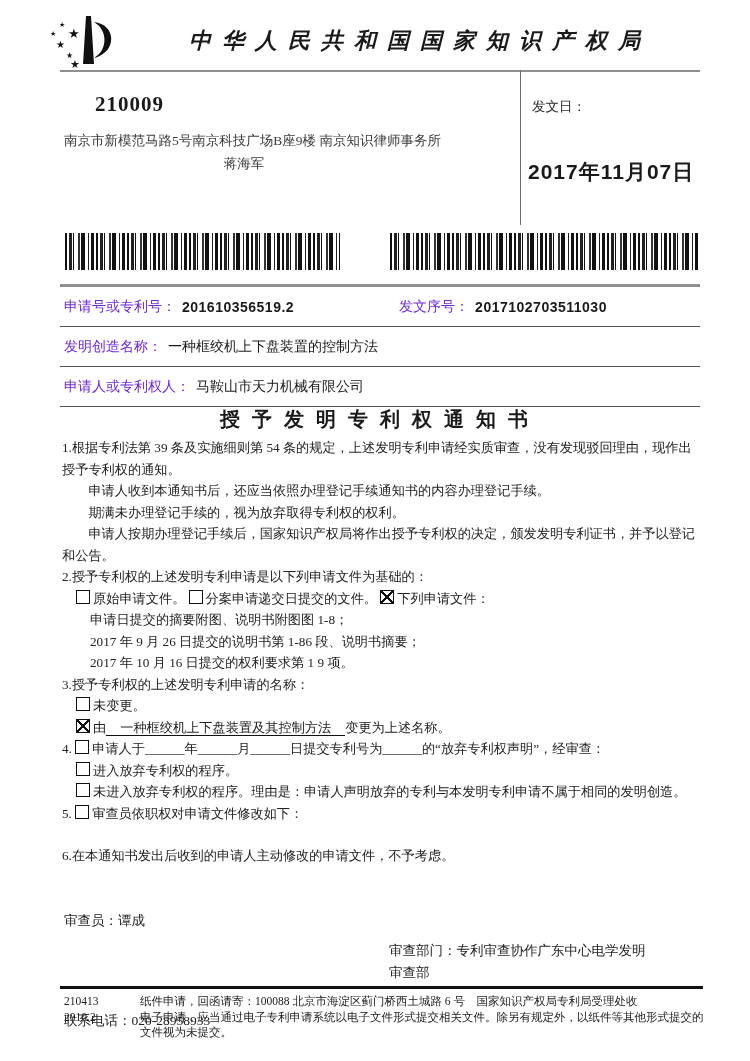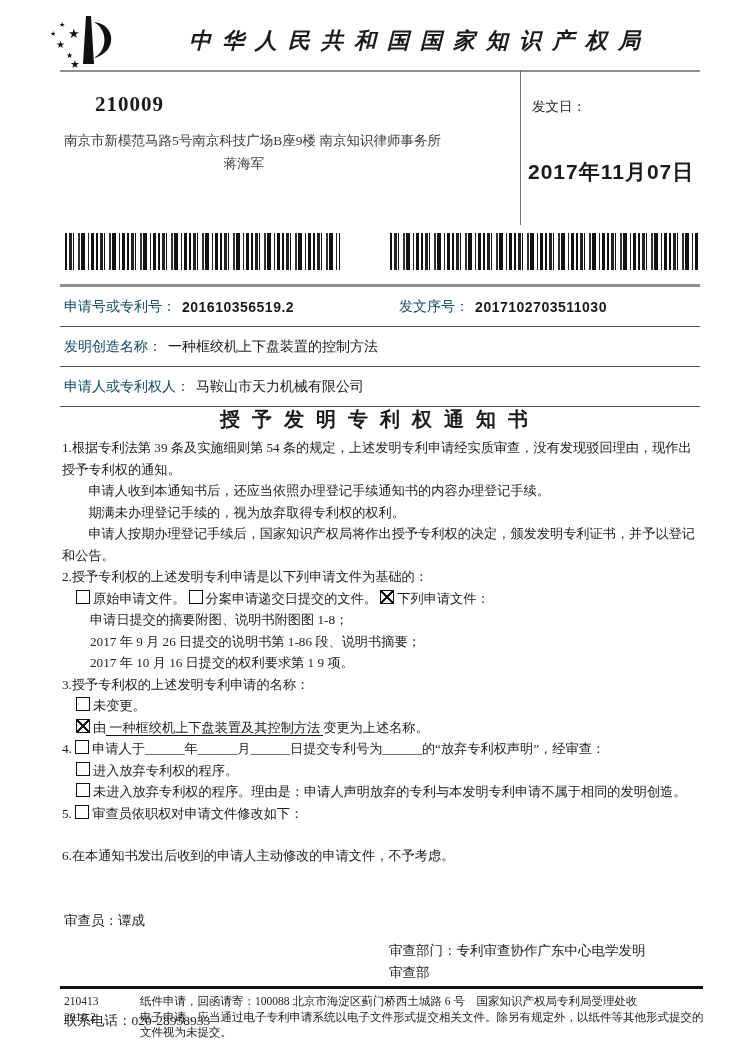--- a/index.html
+++ b/index.html
@@ -29,21 +29,21 @@
       #111 8px 9px,#fff 9px 13px,#333 13px 15px,#fff 15px 16px,
       #111 16px 20px,#fff 20px 23px,#222 23px 24px,#fff 24px 26px,
       #111 26px 29px,#fff 29px 31px);
   }
   .barcode.left{left:65px;width:275px;}
   .barcode.right{left:390px;width:310px;}
   .rule2{position:absolute;left:60px;top:284px;width:640px;height:3px;background:#8f8f8f;}
   
   .fields{position:absolute;left:60px;top:287px;width:640px;font-size:14px;}
   .frow{display:flex;align-items:center;height:39px;border-bottom:1px solid #555;padding:0 4px;}
-  .frow .lab{color:#0c4a6e;}
+  .frow .lab{color:#6d28d9;}
   .frow .val{font-weight:bold;font-family:"Liberation Sans","DejaVu Sans",sans-serif;letter-spacing:.5px;margin-left:6px;}
   .frow .val.cn{font-family:inherit;font-weight:normal;letter-spacing:0;}
   .frow .right-group{margin-left:105px;display:flex;align-items:center;}
   
   .notice-title{
     position:absolute;left:60px;top:406px;width:640px;text-align:center;
     font-size:20px;font-weight:bold;letter-spacing:12px;white-space:nowrap;
   }
   
   .body-text{position:absolute;left:62px;top:437px;width:642px;font-size:13.2px;line-height:21.5px;color:#222;}
@@ -54,21 +54,21 @@
   .gap{height:21px;}
   .cb{
     display:inline-block;width:12px;height:12px;border:1px solid #111;
     vertical-align:-1px;margin-right:3px;background:#fff;
   }
   .cb.checked{
     background-image:
       linear-gradient(45deg,transparent 44%,#111 44%,#111 56%,transparent 56%),
       linear-gradient(-45deg,transparent 44%,#111 44%,#111 56%,transparent 56%);
   }
-  .u{border-bottom:1px solid #111;padding:0 3px;text-align:center;}
+  .u{border-bottom:1px solid #111;padding:0 14px;text-align:center;}
   
   .examiner{position:absolute;left:64px;top:912px;width:640px;font-size:13.5px;color:#222;}
   .exam-row{display:flex;}
   .exam-left{width:325px;}
   .exam-right{width:315px;line-height:22px;margin-top:28px;}
   .phone{margin-top:28px;}
   
   .footer-rule{position:absolute;left:60px;top:986px;width:643px;height:3px;background:#111;}
   .footer{position:absolute;left:64px;top:994px;width:648px;font-size:11.5px;line-height:15px;color:#222;display:flex;}
   .footer .codes{width:76px;flex:none;}

